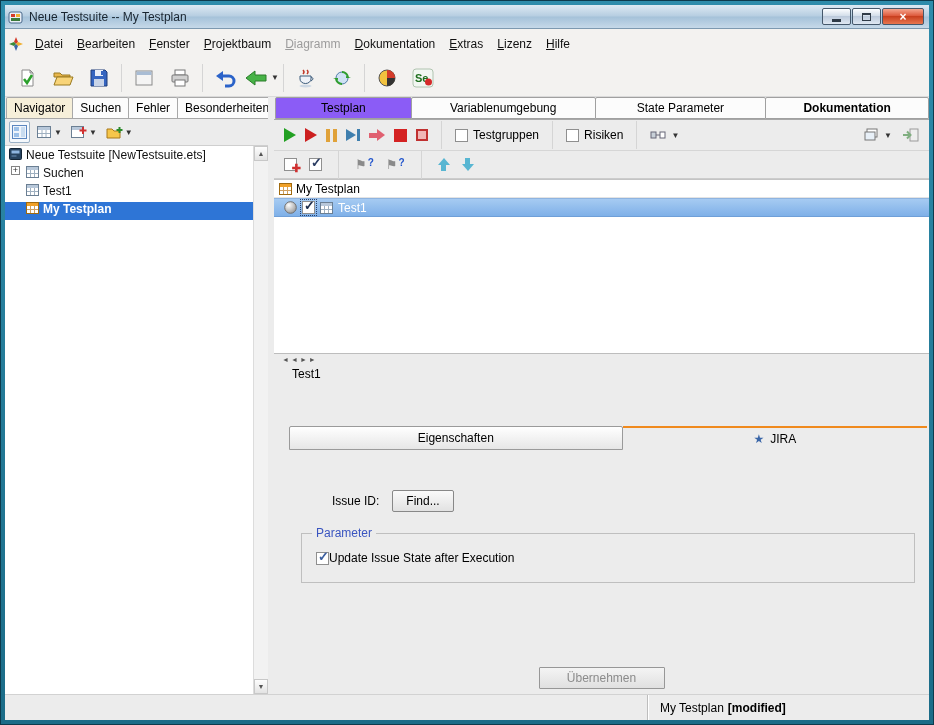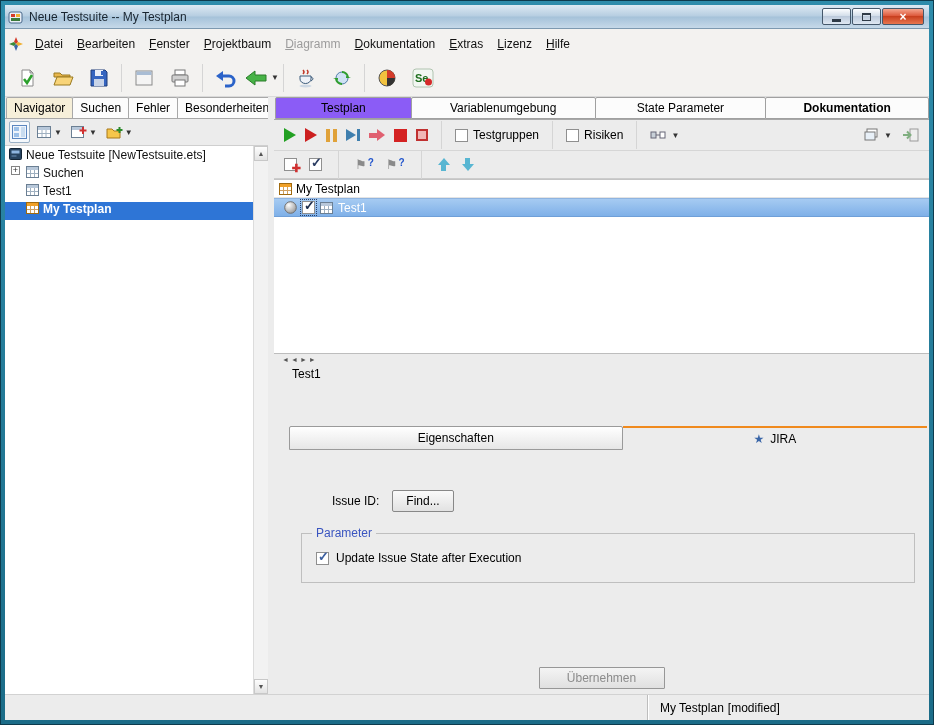--- a/index.html
+++ b/index.html
@@ -111,32 +111,32 @@
   .dtab.plain{flex:330;border:1px solid #9a9a9a;background:linear-gradient(#ffffff,#e6e6e6);border-radius:2px 2px 0 0;}
   .dtab.selected{flex:303;border-top:2px solid #f08a1d;background:#ececec;}
   .jira-star{color:#3a66a8;font-size:12px;}
   .notebook-body{height:212px;flex:0 0 212px;background:#ececec;}
   .issue-row{margin:40px 0 0 0;display:flex;align-items:center;padding-left:43px;}
   .issue-label{margin-right:5px;}
   .issue-input{width:300px;height:20px;border:1px solid #a8b0b8;background:#fff;font-family:"DejaVu Sans Mono",monospace;font-size:12px;padding:1px 5px;}
   .find-btn{margin-left:8px;height:22px;padding:0 13px;border:1px solid #888;border-radius:2px;background:linear-gradient(#fafafa,#e2e2e2);font-size:12px;display:flex;align-items:center;}
   .group{margin:21px 12px 0 12px;border:1px solid #bfbfbf;height:50px;position:relative;}
   .group-legend{position:absolute;top:-8px;left:10px;background:#ececec;padding:0 4px;color:#3a55c0;}
-  .group-row{margin:17px 0 0 14px;display:flex;align-items:center;gap:7px;}
+  .group-row{margin:17px 0 0 14px;display:flex;align-items:center;}
   .group-row .cb.checked::after{color:#3b5fa0;}
 
   
   .apply-row{height:32px;flex:0 0 32px;display:flex;align-items:center;justify-content:center;gap:6px;background:#ececec;}
   .action-btn{width:126px;height:22px;border:1px solid #979797;background:linear-gradient(#f4f4f4,#e0e0e0);color:#8b8b8b;display:flex;align-items:center;justify-content:center;border-radius:1px;}
 
   
   .statusbar{height:26px;flex:0 0 26px;background:#ececec;border-top:1px solid #d2d2d2;display:flex;align-items:center;}
   .status-left{flex:1;height:100%;}
   .status-right{width:282px;flex:0 0 282px;height:100%;border-left:1px solid #bdbdbd;box-shadow:inset 1px 0 0 #fff;display:flex;align-items:center;gap:4px;padding-left:12px;}
-  .status-mod{font-weight:normal;}
+  .status-mod{font-weight:bold;}
 </style>
 </head>
 <body>
 
 <div class="window">
 
   <div class="titlebar">
     <span style="display:flex;">
       <svg width="16" height="16">
           <rect x="1" y="3" width="13" height="11" rx="2" fill="#e8eef6" stroke="#4a6a8c"></rect>

